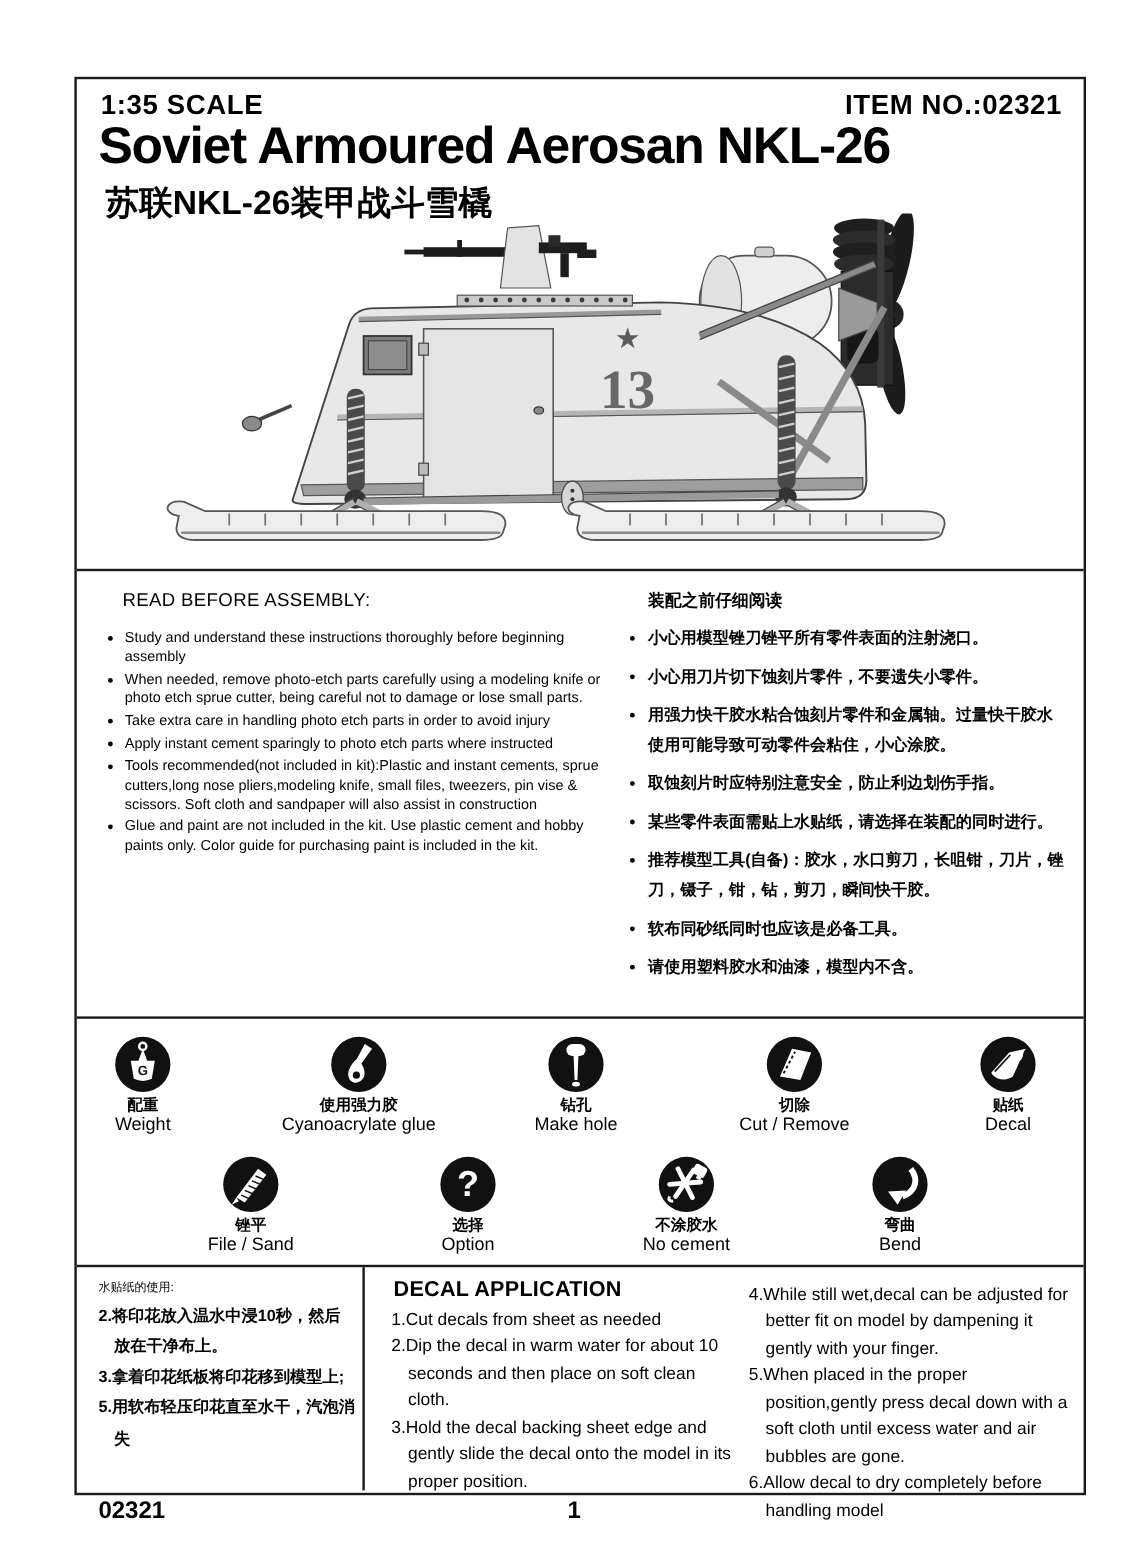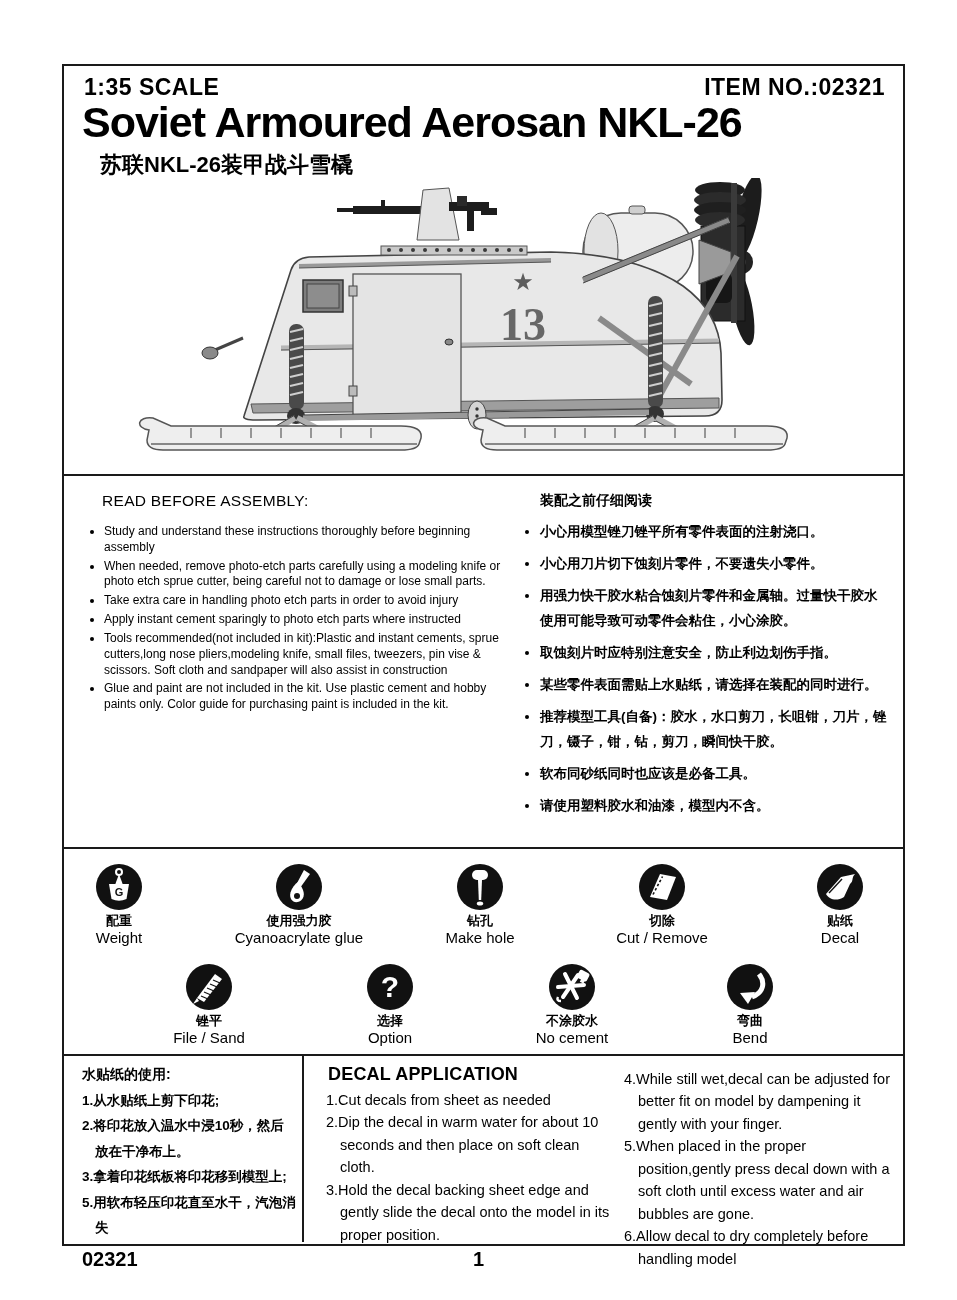--- a/index.html
+++ b/index.html
@@ -6,42 +6,42 @@
   .page{position:relative;width:957px;height:1300px;background:#fff;
         font-family:"Liberation Sans", sans-serif;color:#000000;overflow:hidden;}
   .frame{position:absolute;left:62px;top:64px;width:843px;height:1182px;
          border:2px solid #1a1a1a;box-sizing:border-box;}
   
   .sec-top{position:relative;height:410px;border-bottom:2px solid #1a1a1a;box-sizing:border-box;}
   .hdr-row{position:absolute;left:20px;right:18px;top:8px;display:flex;justify-content:space-between;align-items:flex-start;}
   .scale{font-size:23px;font-weight:bold;letter-spacing:0.5px;}
   .itemno{font-size:23px;font-weight:bold;letter-spacing:0.5px;}
   .title{position:absolute;left:18px;top:32px;font-size:43px;font-weight:bold;letter-spacing:-1px;white-space:nowrap;}
-  .title-cn{position:absolute;left:36px;top:84px;font-size:22px;font-weight:bold;}
+  .title-cn{position:absolute;left:24px;top:84px;font-size:28px;font-weight:bold;}
   .illu-wrap{position:absolute;left:50%;top:112px;transform:translateX(-50%);}
   
   .sec-read{display:flex;height:373px;border-bottom:2px solid #1a1a1a;box-sizing:border-box;}
   .read-en{width:452px;box-sizing:border-box;padding:16px 4px 0 22px;}
   .read-en h3{margin:0 0 14px 16px;font-size:15.5px;font-weight:normal;letter-spacing:0.3px;}
   .read-en ul{margin:0;padding-left:18px;}
   .read-en li{font-size:12px;line-height:1.32;margin-bottom:3px;}
   .read-cn{flex:1;box-sizing:border-box;padding:16px 14px 0 6px;}
   .read-cn h3{margin:0 0 10px 18px;font-size:14px;font-weight:bold;}
   .read-cn ul{margin:0;padding-left:18px;}
   .read-cn li{font-size:13.5px;font-weight:bold;line-height:1.85;margin-bottom:7px;}
   
   .sec-icons{position:relative;height:207px;border-bottom:2px solid #1a1a1a;box-sizing:border-box;}
   .sym-item{position:absolute;width:176px;text-align:center;}
   .sym-item svg{display:block;margin:0 auto 2px auto;}
   .sym-cn{font-size:13px;font-weight:bold;line-height:1.25;}
   .sym-en{font-size:15px;line-height:1.25;}
   
   .sec-decal{display:flex;height:186px;box-sizing:border-box;}
   .dec-cn{width:240px;box-sizing:border-box;border-right:2px solid #1a1a1a;padding:10px 6px 0 18px;}
-  .dec-cn h4{margin:0 0 4px 0;font-size:14px;font-weight:bold;}
+  .dec-cn h4{margin:0 0 4px 0;font-size:10px;font-weight:normal;}
   .dec-cn .step{font-size:13.5px;font-weight:bold;line-height:1.88;padding-left:13px;text-indent:-13px;}
   .dec-en{width:312px;box-sizing:border-box;padding:8px 6px 0 22px;}
   .dec-en h4{margin:0 0 4px 2px;font-size:18px;font-weight:bold;letter-spacing:0.2px;}
   .dec-en .step,.dec-en2 .step{font-size:14.5px;line-height:1.55;padding-left:14px;text-indent:-14px;}
   .dec-en2{flex:1;box-sizing:border-box;padding:12px 8px 0 8px;}
   
   .footer-item{position:absolute;left:82px;top:1248px;font-size:20px;font-weight:bold;}
   .footer-page{position:absolute;left:0;right:0;top:1248px;text-align:center;font-size:20px;font-weight:bold;}
 </style>
 </head>
@@ -355,21 +355,20 @@
           <polygon points="14,30 29,29 22,41" fill="#fff"></polygon>
         </svg>
         <div class="sym-cn">弯曲</div>
         <div class="sym-en">Bend</div>
       </div>
     </div>
 
     <div class="sec-decal">
       <div class="dec-cn">
         <h4>水贴纸的使用:</h4>
-        <div class="step">1.从水贴纸上剪下印花;</div>
         <div class="step">2.将印花放入温水中浸10秒，然后 放在干净布上。</div>
         <div class="step">3.拿着印花纸板将印花移到模型上;</div>
         <div class="step">5.用软布轻压印花直至水干，汽泡消失</div>
       </div>
       <div class="dec-en">
         <h4>DECAL APPLICATION</h4>
         <div class="step">1.Cut decals from sheet as needed</div>
         <div class="step">2.Dip the decal in warm water for about 10 seconds and then place on soft clean cloth.</div>
         <div class="step">3.Hold the decal backing sheet edge and gently slide the decal onto the model in its proper position.</div>
       </div>

